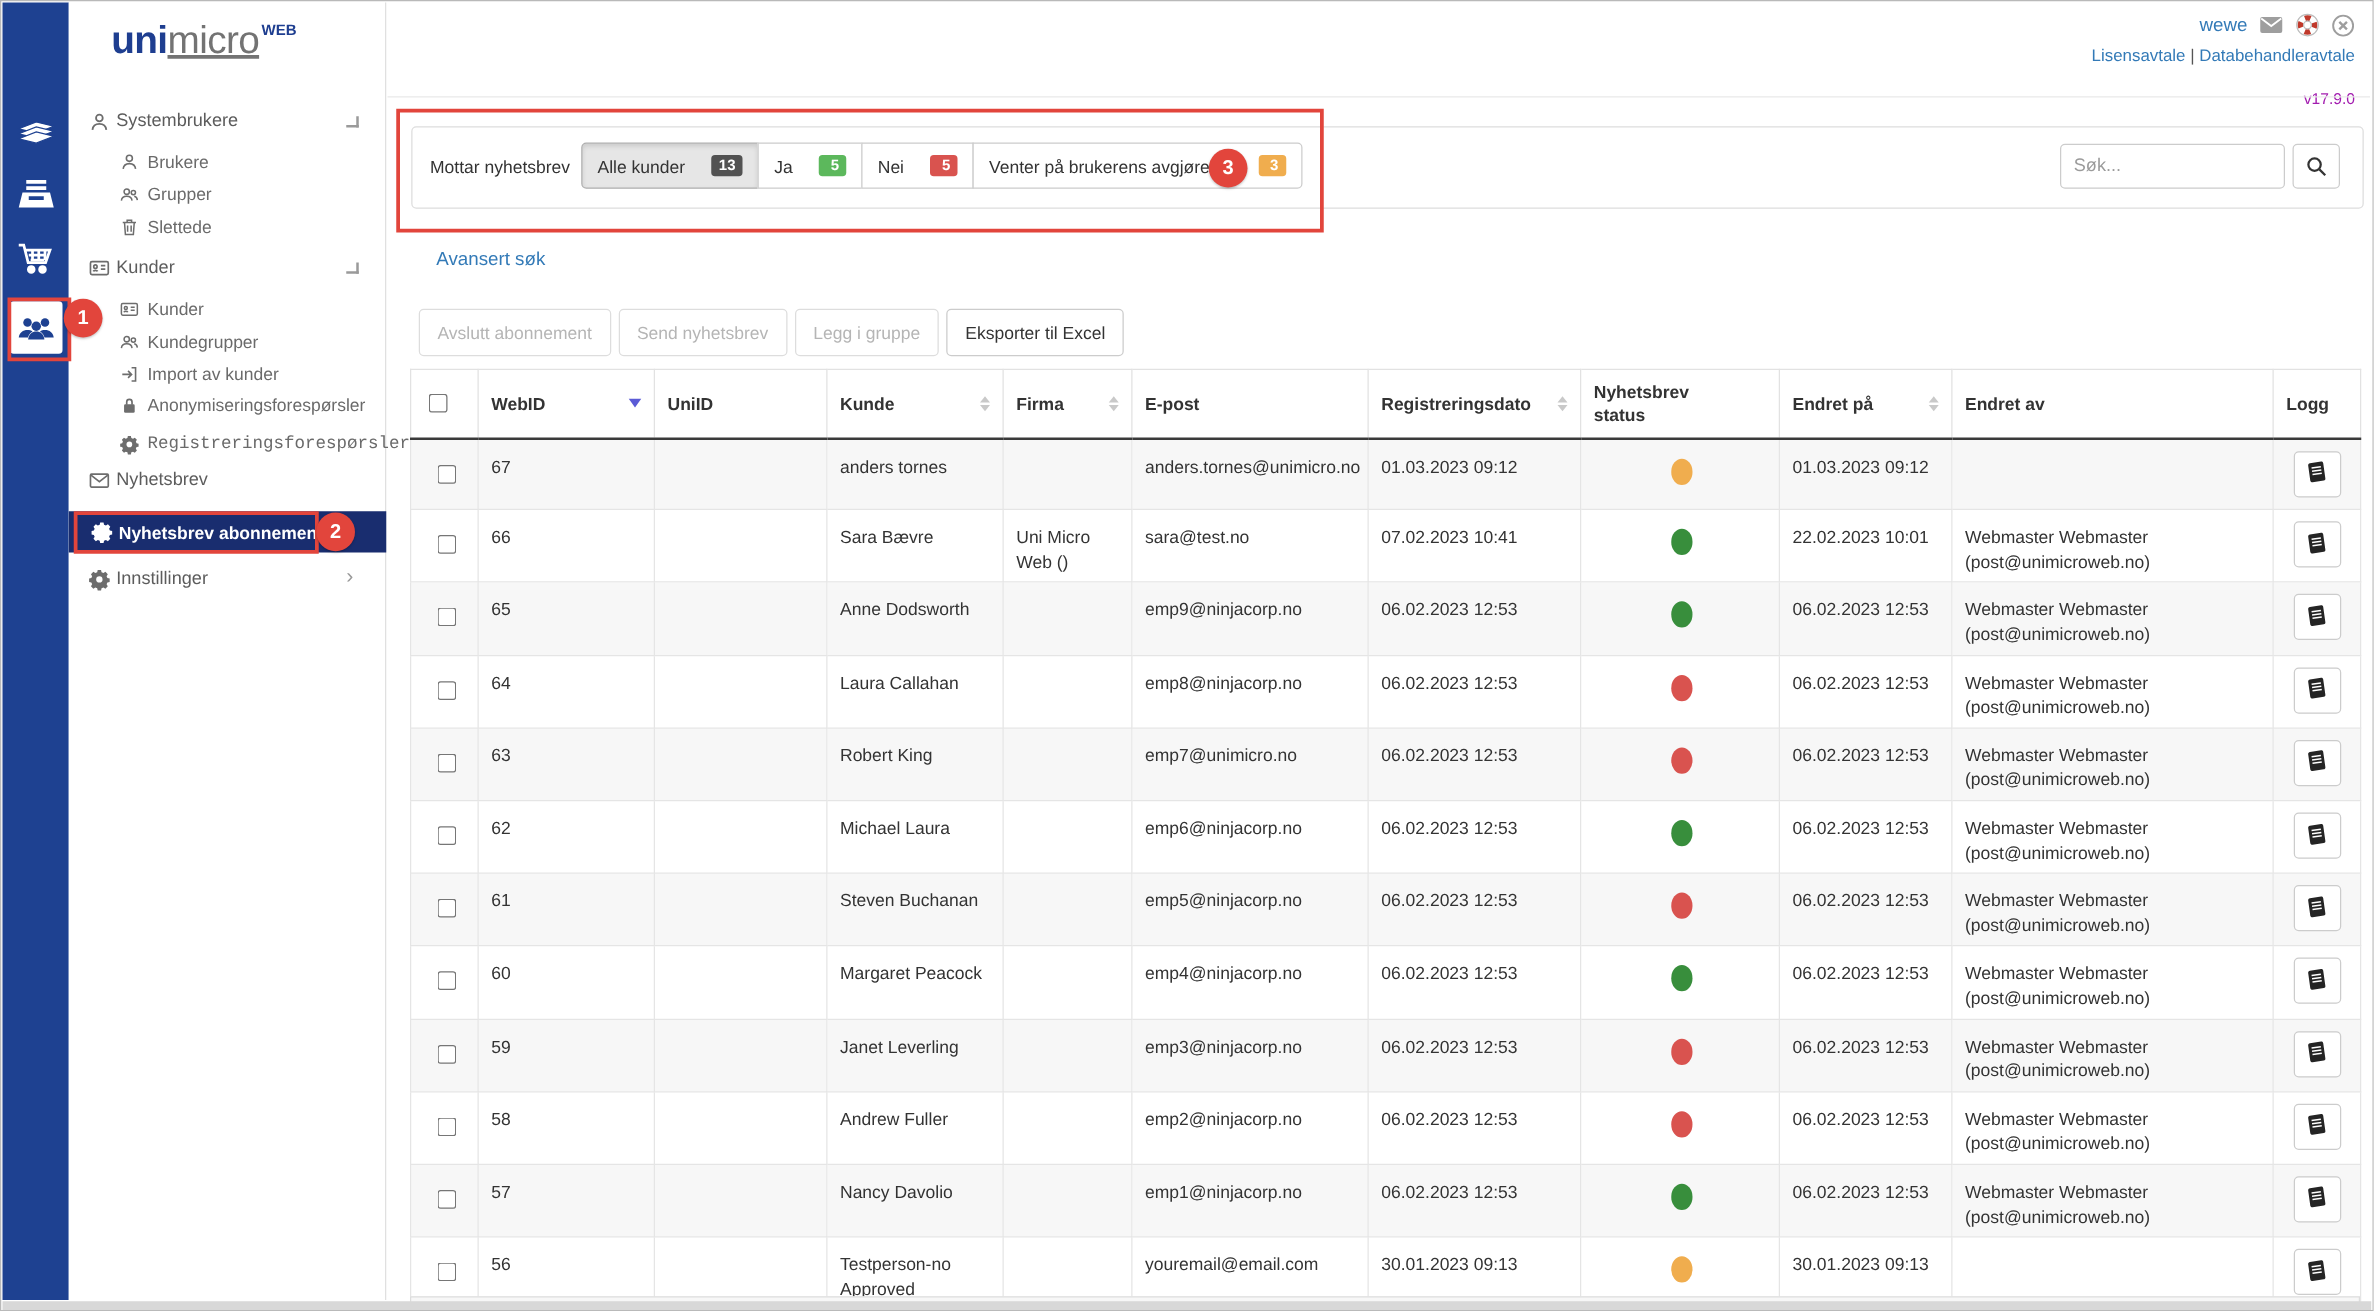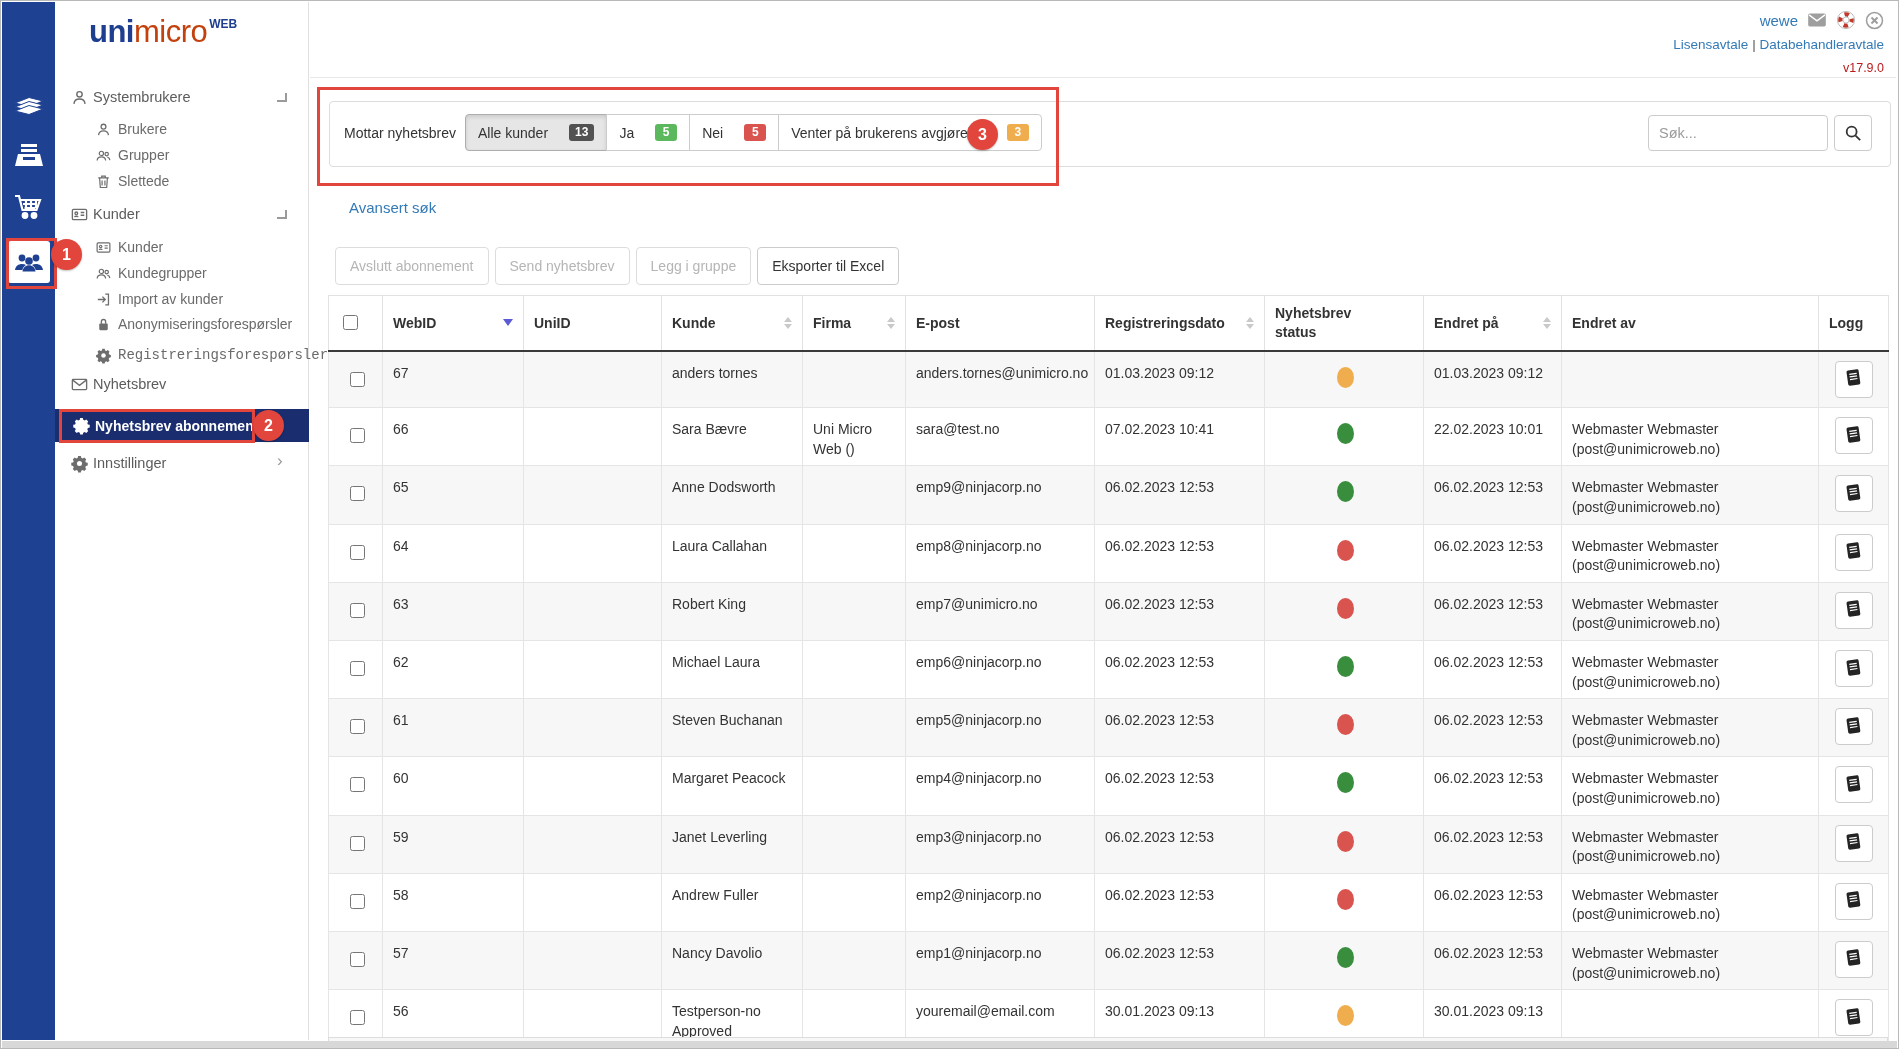--- a/index.html
+++ b/index.html
@@ -7,49 +7,49 @@
   #app{position:relative;width:1897px;height:1047px;background:#fff;border:1px solid #b9b9b9;overflow:hidden;}
   .abs{position:absolute;}
   
   #rail{left:1px;top:1px;width:53px;height:1038px;background:#1e4191;}
   .rail-icon{position:absolute;left:11px;width:32px;height:32px;color:#fff;}
   .rail-tile{position:absolute;left:6px;top:239px;width:42px;height:42px;background:#fff;border-radius:3px;display:flex;align-items:center;justify-content:center;color:#1e4191;}
   
   #menu{left:54px;top:1px;width:253px;height:1038px;background:#fff;border-right:1px solid #e0e0e0;}
   #logo{position:absolute;left:34px;top:12px;white-space:nowrap;cursor:pointer;}
   #logo .b{font-size:31px;font-weight:bold;color:#1e3e90;letter-spacing:-.5px;}
-  #logo .l{font-size:31px;font-weight:normal;color:#c2410c;letter-spacing:-.5px;}
+  #logo .l{font-size:31px;font-weight:normal;color:#737373;letter-spacing:-.5px;text-decoration:underline;}
   #logo .s{font-size:12px;font-weight:bold;color:#1e3e90;vertical-align:14px;margin-left:2px;}
   .mi{position:absolute;left:0;width:253px;height:26px;cursor:pointer;color:#5c5c5c;font-size:14.5px;display:flex;align-items:center;}
   .mi .ic{position:absolute;left:15px;width:19px;height:19px;color:#6d6d6d;}
   .mi.lvl1{font-size:14px;color:#6a6a6a;}
   .mi.lvl1 .ic{left:40px;width:17px;height:17px;}
   .mi .lbl{position:absolute;left:38px;white-space:nowrap;}
   .mi.lvl1 .lbl{left:63px;}
   .mi .corner{position:absolute;left:222px;top:9px;width:8px;height:7px;border-right:2px solid #9a9a9a;border-bottom:2px solid #9a9a9a;}
   .mi .chev{position:absolute;left:222px;top:1px;color:#999;font-size:17px;}
   .mi.selected{width:254px;height:33px;background:#192d6f;color:#fff;font-weight:bold;}
   .mi.selected .ic{left:17px;color:#fff;}
   .mi.selected .lbl{left:40px;font-size:14px;}
   
   #tb1{top:9px;right:14px;display:flex;align-items:center;gap:9px;}
   #tb1 .user{color:#337ab7;font-size:15px;cursor:pointer;}
   #tb2{top:36px;right:14px;font-size:13.5px;color:#555;}
   #tb2 a{color:#337ab7;text-decoration:none;cursor:pointer;}
-  #tb3{top:60px;right:14px;font-size:12.5px;color:#b91c1c;}
+  #tb3{top:71px;right:14px;font-size:12.5px;color:#a21caf;}
   #tbline{left:309px;top:76px;width:1586px;height:0;border-top:1px solid #e9e9e9;}
   
   #fpanel{left:328px;top:100px;width:1560px;height:64px;border:1px solid #ddd;border-radius:4px;background:#fff;}
   #flabel{position:absolute;left:14px;top:0;line-height:62px;font-size:14px;color:#333;}
   #fgroup{position:absolute;left:135px;top:12px;display:flex;}
   .fbtn{height:37px;border:1px solid #ccc;background:#fff;margin-left:-1px;display:flex;align-items:center;padding:0 12px;font-size:14px;color:#333;cursor:pointer;white-space:nowrap;gap:21px;font-family:"Liberation Sans",sans-serif;}
   .fbtn:first-child{border-radius:4px 0 0 4px;margin-left:0;}
   .fbtn:last-child{border-radius:0 4px 4px 0;}
   .fbtn.sel{background:#e6e6e6;border-color:#adadad;box-shadow:inset 0 2px 4px rgba(0,0,0,.12);}
-  .fbadge{display:inline-block;min-width:10px;padding:2px 6px;border-radius:3px;color:#fff;font-size:12px;font-weight:bold;line-height:13px;}
+  .fbadge{display:inline-block;min-width:10px;padding:2px 6px;border-radius:3px;color:#fff;font-size:12px;font-weight:bold;line-height:13px;text-align:right;}
   #sgroup{position:absolute;left:1318px;top:13px;display:flex;gap:6px;}
   #sinput{width:158px;height:34px;border:1px solid #ccc;border-radius:4px;padding:0 10px;font-size:14.5px;color:#555;font-family:"Liberation Sans",sans-serif;}
   #sinput::placeholder{color:#9b9b9b;}
   #sbtn{width:38px;height:36px;border:1px solid #ccc;border-radius:4px;background:#fff;cursor:pointer;display:flex;align-items:center;justify-content:center;color:#333;}
   
   #advlink{left:348px;top:198px;font-size:15px;color:#337ab7;cursor:pointer;}
   #actions{left:334px;top:246px;display:flex;gap:6px;}
   .abtn{height:38px;padding:0 14px;border:1px solid #ccc;border-radius:4px;background:#fff;font-size:14px;color:#333;cursor:pointer;white-space:nowrap;font-family:"Liberation Sans",sans-serif;}
   .abtn.off{color:#b5b5b5;border-color:#ddd;cursor:default;}
   

